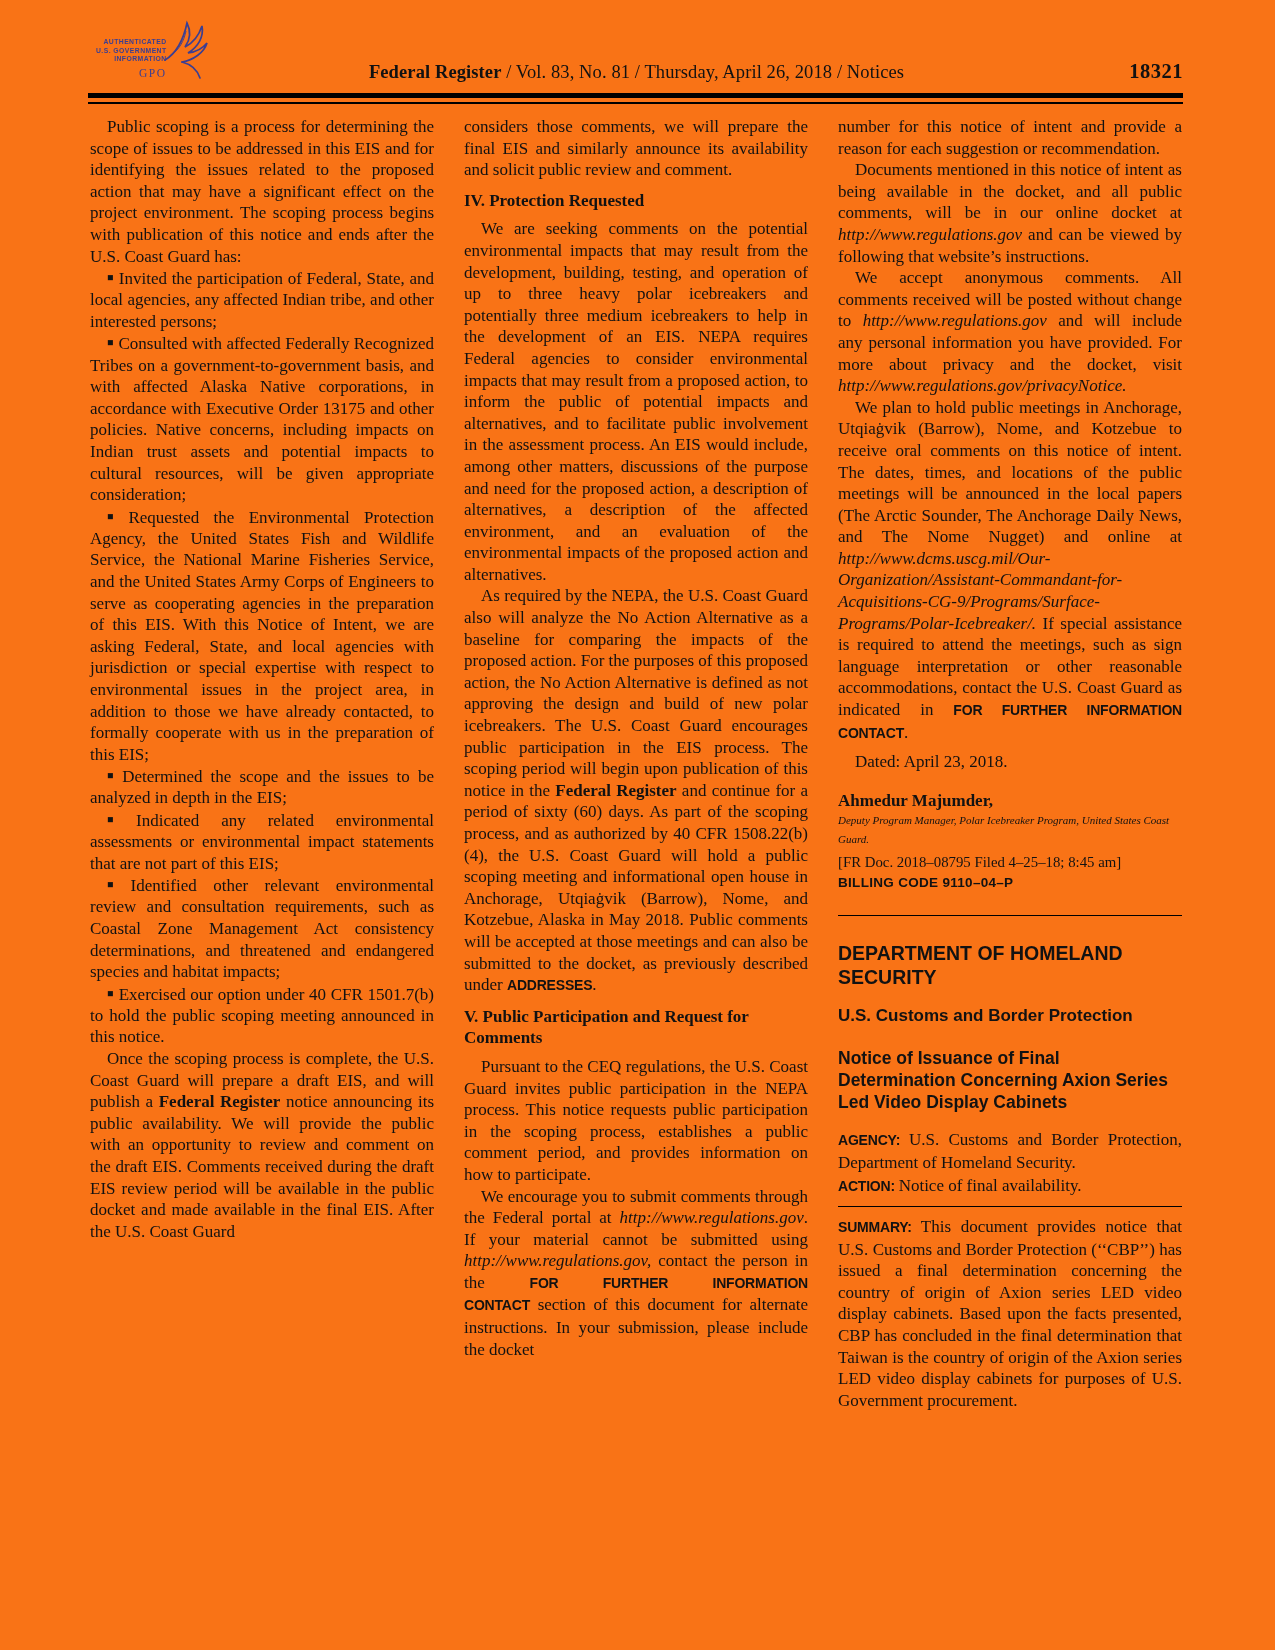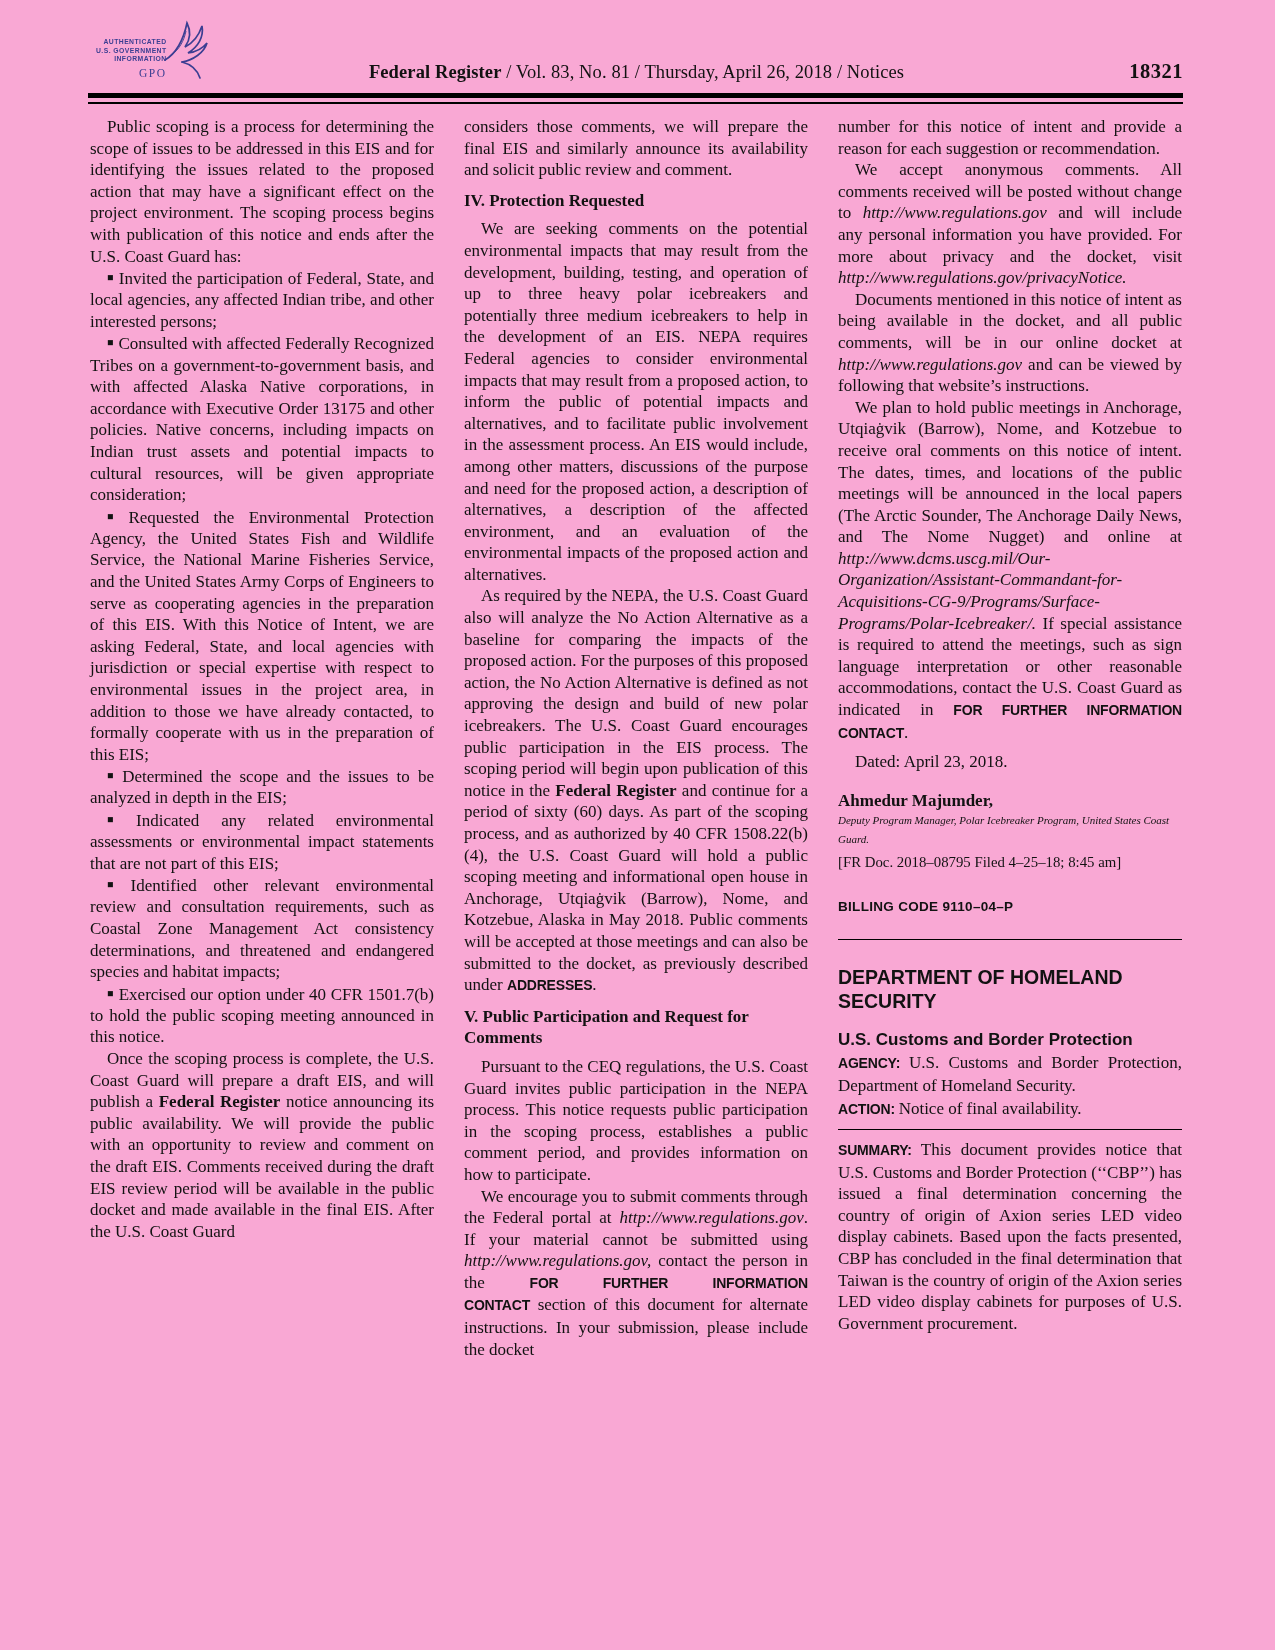--- a/index.html
+++ b/index.html
@@ -1,16 +1,16 @@
 <!DOCTYPE html>
 <html><head>
 <meta charset="utf-8">
 <style>
   html,body{margin:0;padding:0;background:#ffffff;}
-  .page{position:relative;width:1275px;height:1650px;background:#f9a8d4;color:#121212;
+  .page{position:relative;width:1275px;height:1650px;background:#f97316;color:#121212;
         font-family:"Liberation Serif",serif;overflow:hidden;}
 
   
   .logo{position:absolute;top:14px;left:96px;display:flex;align-items:flex-start;}
   .logo-textwrap{margin-top:24px;text-align:right;color:#3b3e92;}
   .logo-lines{font-family:"Liberation Sans",sans-serif;font-size:6.8px;font-weight:600;
               letter-spacing:.45px;line-height:8.6px;}
   .logo-gpo{font-family:"Liberation Serif",serif;font-size:11.5px;letter-spacing:1.5px;margin-top:3px;}
   .logo-eagle{margin-left:-8px;margin-top:0;}
 
@@ -35,21 +35,21 @@
   .run-b{font-weight:bold;}
   .run-i{font-style:italic;}
   .run-k{font-family:"Liberation Sans",sans-serif;font-weight:bold;font-size:14px;letter-spacing:-.2px;}
   .run-blt{font-size:10.5px;vertical-align:2.5px;padding-right:5px;}
 
   .blk-sig-date{margin-top:7px;}
   .blk-sig-name{font-weight:bold;margin-top:17px;text-align:left;}
   .blk-sig-role{font-style:italic;font-size:11px;line-height:18.6px;text-align:left;}
   .blk-frdoc{font-size:14.8px;line-height:19px;margin-top:4px;text-align:left;}
   .blk-billing{font-family:"Liberation Sans",sans-serif;font-weight:bold;font-size:13.5px;
-               letter-spacing:.3px;margin-top:24px;text-align:left;}
+               letter-spacing:.3px;margin-top:0;text-align:left;}
   .blk-rule{border:none;border-top:1.5px solid #000;margin:22px 0 0;height:0;}
   .blk-rule-thin{border:none;border-top:1.5px solid #000;margin:8px 0 9px;height:0;}
   .blk-dept-h1{font-family:"Liberation Sans",sans-serif;font-weight:bold;font-size:19.5px;
                line-height:23.5px;margin-top:26px;text-align:left;}
   .blk-dept-h2{font-family:"Liberation Sans",sans-serif;font-weight:bold;font-size:17px;
                line-height:21px;margin-top:16px;text-align:left;}
   .blk-dept-h3{font-family:"Liberation Sans",sans-serif;font-weight:bold;font-size:17.5px;
                line-height:22px;margin:21px 0 16px;text-align:left;}
   .blk-field{margin:2px 0;text-indent:0;}
 </style>
@@ -98,31 +98,32 @@
         <div class="blk blk-pc"><span>considers those comments, we will prepare the final EIS and similarly announce its availability and solicit public review and comment.</span></div>
         <div class="blk blk-h2"><span>IV. Protection Requested</span></div>
         <div class="blk blk-p"><span>We are seeking comments on the potential environmental impacts that may result from the development, building, testing, and operation of up to three heavy polar icebreakers and potentially three medium icebreakers to help in the development of an EIS. NEPA requires Federal agencies to consider environmental impacts that may result from a proposed action, to inform the public of potential impacts and alternatives, and to facilitate public involvement in the assessment process. An EIS would include, among other matters, discussions of the purpose and need for the proposed action, a description of alternatives, a description of the affected environment, and an evaluation of the environmental impacts of the proposed action and alternatives.</span></div>
         <div class="blk blk-p"><span>As required by the NEPA, the U.S. Coast Guard also will analyze the No Action Alternative as a baseline for comparing the impacts of the proposed action. For the purposes of this proposed action, the No Action Alternative is defined as not approving the design and build of new polar icebreakers. The U.S. Coast Guard encourages public participation in the EIS process. The scoping period will begin upon publication of this notice in the </span><span class="run-b">Federal Register</span><span>&nbsp;and continue for a period of sixty (60) days. As part of the scoping process, and as authorized by 40 CFR 1508.22(b)(4), the U.S. Coast Guard will hold a public scoping meeting and informational open house in Anchorage, Utqiaġvik (Barrow), Nome, and Kotzebue, Alaska in May 2018. Public comments will be accepted at those meetings and can also be submitted to the docket, as previously described under </span><span class="run-k">ADDRESSES</span><span>.</span></div>
         <div class="blk blk-h2"><span>V. Public Participation and Request for Comments</span></div>
         <div class="blk blk-p"><span>Pursuant to the CEQ regulations, the U.S. Coast Guard invites public participation in the NEPA process. This notice requests public participation in the scoping process, establishes a public comment period, and provides information on how to participate.</span></div>
         <div class="blk blk-p"><span>We encourage you to submit comments through the Federal portal at </span><span class="run-i">http://www.regulations.gov</span><span>. If your material cannot be submitted using </span><span class="run-i">http://www.regulations.gov,</span><span>&nbsp;contact the person in the </span><span class="run-k">FOR FURTHER INFORMATION CONTACT</span><span>&nbsp;section of this document for alternate instructions. In your submission, please include the docket</span></div>
       </div>
     <div class="col">
         <div class="blk blk-pc"><span>number for this notice of intent and provide a reason for each suggestion or recommendation.</span></div>
+        <div class="blk blk-p"><span>Documents mentioned in this notice of intent as being available in the docket, and all public comments, will be in our online docket at </span><span class="run-i">http://www.regulations.gov</span><span>&nbsp;and can be viewed by following that website’s instructions.</span></div>
         <div class="blk blk-p"><span>We accept anonymous comments. All comments received will be posted without change to </span><span class="run-i">http://www.regulations.gov</span><span>&nbsp;and will include any personal information you have provided. For more about privacy and the docket, visit </span><span class="run-i">http://www.regulations.gov/privacyNotice.</span></div>
-        <div class="blk blk-p"><span>Documents mentioned in this notice of intent as being available in the docket, and all public comments, will be in our online docket at </span><span class="run-i">http://www.regulations.gov</span><span>&nbsp;and can be viewed by following that website’s instructions.</span></div>
         <div class="blk blk-p"><span>We plan to hold public meetings in Anchorage, Utqiaġvik (Barrow), Nome, and Kotzebue to receive oral comments on this notice of intent. The dates, times, and locations of the public meetings will be announced in the local papers (The Arctic Sounder, The Anchorage Daily News, and The Nome Nugget) and online at </span><span class="run-i">http://www.dcms.uscg.mil/Our-Organization/Assistant-Commandant-for-Acquisitions-CG-9/Programs/Surface-Programs/Polar-Icebreaker/.</span><span>&nbsp;If special assistance is required to attend the meetings, such as sign language interpretation or other reasonable accommodations, contact the U.S. Coast Guard as indicated in </span><span class="run-k">FOR FURTHER INFORMATION CONTACT</span><span>.</span></div>
         <div class="blk blk-sig-date"><span>Dated: April 23, 2018.</span></div>
         <div class="blk blk-sig-name"><span>Ahmedur Majumder,</span></div>
         <div class="blk blk-sig-role"><span>Deputy Program Manager, Polar Icebreaker Program, United States Coast Guard.</span></div>
         <div class="blk blk-frdoc"><span>[FR Doc. 2018–08795 Filed 4–25–18; 8:45 am]</span></div>
         <div class="blk blk-billing"><span>BILLING CODE 9110–04–P</span></div>
         <div class="blk blk-rule"></div>
         <div class="blk blk-dept-h1"><span>DEPARTMENT OF HOMELAND SECURITY</span></div>
         <div class="blk blk-dept-h2"><span>U.S. Customs and Border Protection</span></div>
+        <div class="blk blk-dept-h3"><span>Notice of Issuance of Final Determination Concerning Axion Series Led Video Display Cabinets</span></div>
         <div class="blk blk-field"><span class="run-k">AGENCY: </span><span>U.S. Customs and Border Protection, Department of Homeland Security.</span></div>
         <div class="blk blk-field"><span class="run-k">ACTION: </span><span>Notice of final availability.</span></div>
         <div class="blk blk-rule-thin"></div>
         <div class="blk blk-field"><span class="run-k">SUMMARY: </span><span>This document provides notice that U.S. Customs and Border Protection (‘‘CBP’’) has issued a final determination concerning the country of origin of Axion series LED video display cabinets. Based upon the facts presented, CBP has concluded in the final determination that Taiwan is the country of origin of the Axion series LED video display cabinets for purposes of U.S. Government procurement.</span></div>
       </div>
   </div>
 
 </div>
 
 </body></html>

